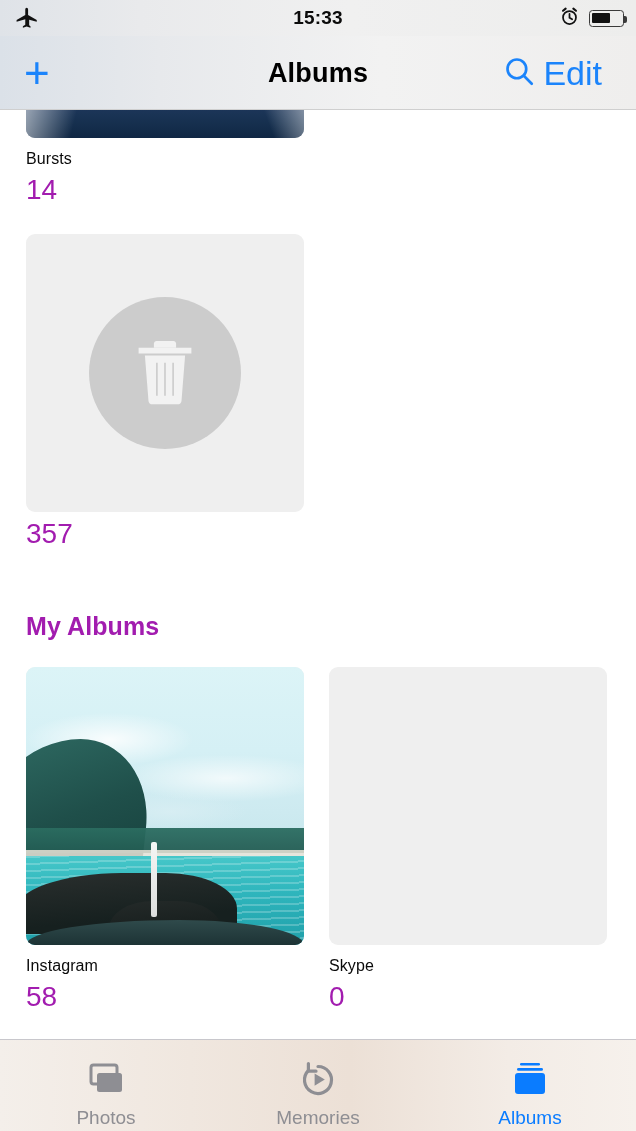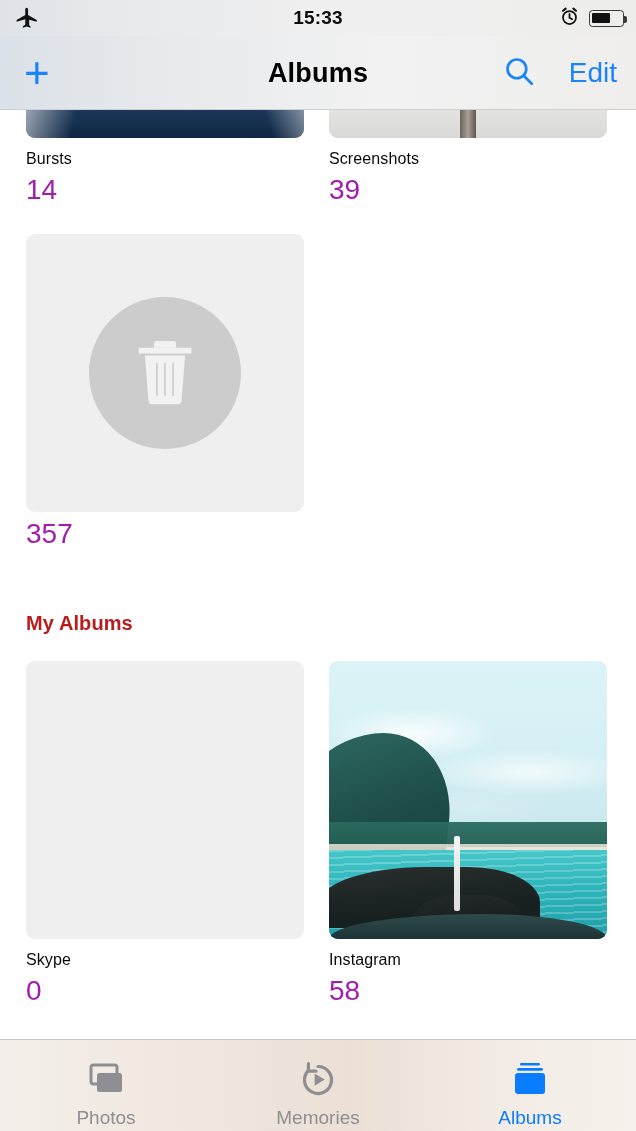--- a/index.html
+++ b/index.html
@@ -33,22 +33,22 @@
     border-bottom:1px solid #cfcfcf;
     z-index:40;
   }
   .nav-title{
     position:absolute; width:100%; text-align:center; top:50%; transform:translateY(-50%);
     font-size:27px; font-weight:bold; color:#000; letter-spacing:.2px;
   }
   .nav-add{ position:absolute; left:24px; top:50%; transform:translateY(-50%);
             color:#1b84fb; font-size:44px; font-weight:300; line-height:1; cursor:pointer; }
   .nav-search{ position:absolute; right:100px; top:50%; transform:translateY(-50%); cursor:pointer; }
-  .nav-edit{ position:absolute; right:19px; top:50%; transform:translateY(-50%);
-             color:#1b84fb; font-size:28px; cursor:pointer; }
+  .nav-edit{ position:absolute; right:34px; top:50%; transform:translateY(-50%);
+             color:#1b84fb; font-size:34px; cursor:pointer; }
 
   
   .content{ position:absolute; top:110px; left:0; width:636px; height:976px; background:#fff; }
 
   .grid{ position:relative; padding:0 26px; }
   .row{ display:flex; gap:25px; }
   .cell{ width:278px; }
   .thumb{
     width:278px; border-radius:9px; overflow:hidden; background:#efefef; position:relative;
   }
@@ -112,21 +112,21 @@
     border-radius:48% 32% 8% 4% / 62% 58% 10% 8%; }
   .bch-rock2{ position:absolute; left:30%; top:84%; width:40%; height:14%;
     background:linear-gradient(175deg,#242a29,#121a19); border-radius:40% 40% 6% 6% / 70% 70% 8% 8%; }
   .bch-post{ position:absolute; left:45%; top:63%; width:6px; height:27%;
     background:linear-gradient(180deg,#f4f6f5,#dcdedd); border-radius:2px; }
   .bch-hood{ position:absolute; left:0; right:0; bottom:0; height:9%;
     background:linear-gradient(180deg,#2f4a4b 0%,#1d3335 100%);
     border-radius:55% 45% 0 0 / 100% 100% 0 0; }
 
   
-  .section-head{ padding:0 26px; font-size:20px; font-weight:bold; color:#b91c1c; letter-spacing:.1px; }
+  .section-head{ padding:0 26px; font-size:25px; font-weight:bold; color:#a21caf; letter-spacing:.1px; }
 
   
   .tabbar{
     position:absolute; bottom:0; left:0; width:636px; height:92px;
     background:linear-gradient(90deg,#f4efea 0%,#f0e7df 30%,#ece0d6 55%,#f3ece6 80%,#f6f1ec 100%);
     border-top:1px solid #c8c7cc; display:flex; z-index:40;
   }
   .tab{ flex:1; display:flex; flex-direction:column; align-items:center; justify-content:center;
         gap:6px; cursor:pointer; padding-top:16px; }
   .tab-label{ font-size:19px; color:#8e8e93; }
@@ -177,27 +177,20 @@
   <div class="content">
 
     <div class="grid">
       <div class="row">
         <div class="cell">
           <div class="thumb clip">
             <div class="art-bursts"></div>
           </div>
           <div class="al-name">Bursts</div>
           <div class="al-count">14</div>
-        </div>
-        <div class="cell">
-          <div class="thumb clip">
-            <div class="art-screens"></div>
-          </div>
-          <div class="al-name">Screenshots</div>
-          <div class="al-count">39</div>
         </div>
       </div>
 
       <div class="row" style="margin-top:28px;">
         <div class="cell">
           <div class="thumb sq">
             <div class="art-deleted">
               <span class="trash-circle">
                 <svg width="74" height="84" viewBox="0 0 24 28">
                   <path fill="#f2f2f2" d="M3.2 5.6h17.6v1.9H3.2z"></path>
@@ -211,44 +204,44 @@
           <div class="al-count">357</div>
         </div>
         <div class="cell"></div>
       </div>
     </div>
 
     <div class="section-head" style="margin-top:62px;">My Albums</div>
 
     <div class="grid" style="margin-top:26px;">
       <div class="row">
-        <div class="cell">
-          <div class="thumb sq">
-            <div class="art-empty"></div>
-          </div>
-          <div class="al-name">Skype</div>
-          <div class="al-count">0</div>
-        </div>
         <div class="cell">
           <div class="thumb sq">
             <div class="art-beach">
               <div class="bch-clouds"></div>
               <div class="bch-mountain"></div>
               <div class="bch-treeline"></div>
               <div class="bch-sand"></div>
               <div class="bch-water"></div>
               <div class="bch-rocks"></div>
               <div class="bch-rock2"></div>
               <div class="bch-post"></div>
               <div class="bch-hood"></div>
             </div>
           </div>
           <div class="al-name">Instagram</div>
           <div class="al-count">58</div>
         </div>
+        <div class="cell">
+          <div class="thumb sq">
+            <div class="art-empty"></div>
+          </div>
+          <div class="al-name">Skype</div>
+          <div class="al-count">0</div>
+        </div>
       </div>
     </div>
   </div>
 
   <div class="tabbar">
     <div class="tab">
       <span class="tab-ico">
         <svg width="46" height="38" viewBox="0 0 46 38">
           <rect x="8" y="4" width="26" height="19" rx="2.5" fill="none" stroke="#8e8e93" stroke-width="3"></rect>
           <rect x="14" y="12" width="25" height="19" rx="2.5" fill="#8e8e93"></rect>

